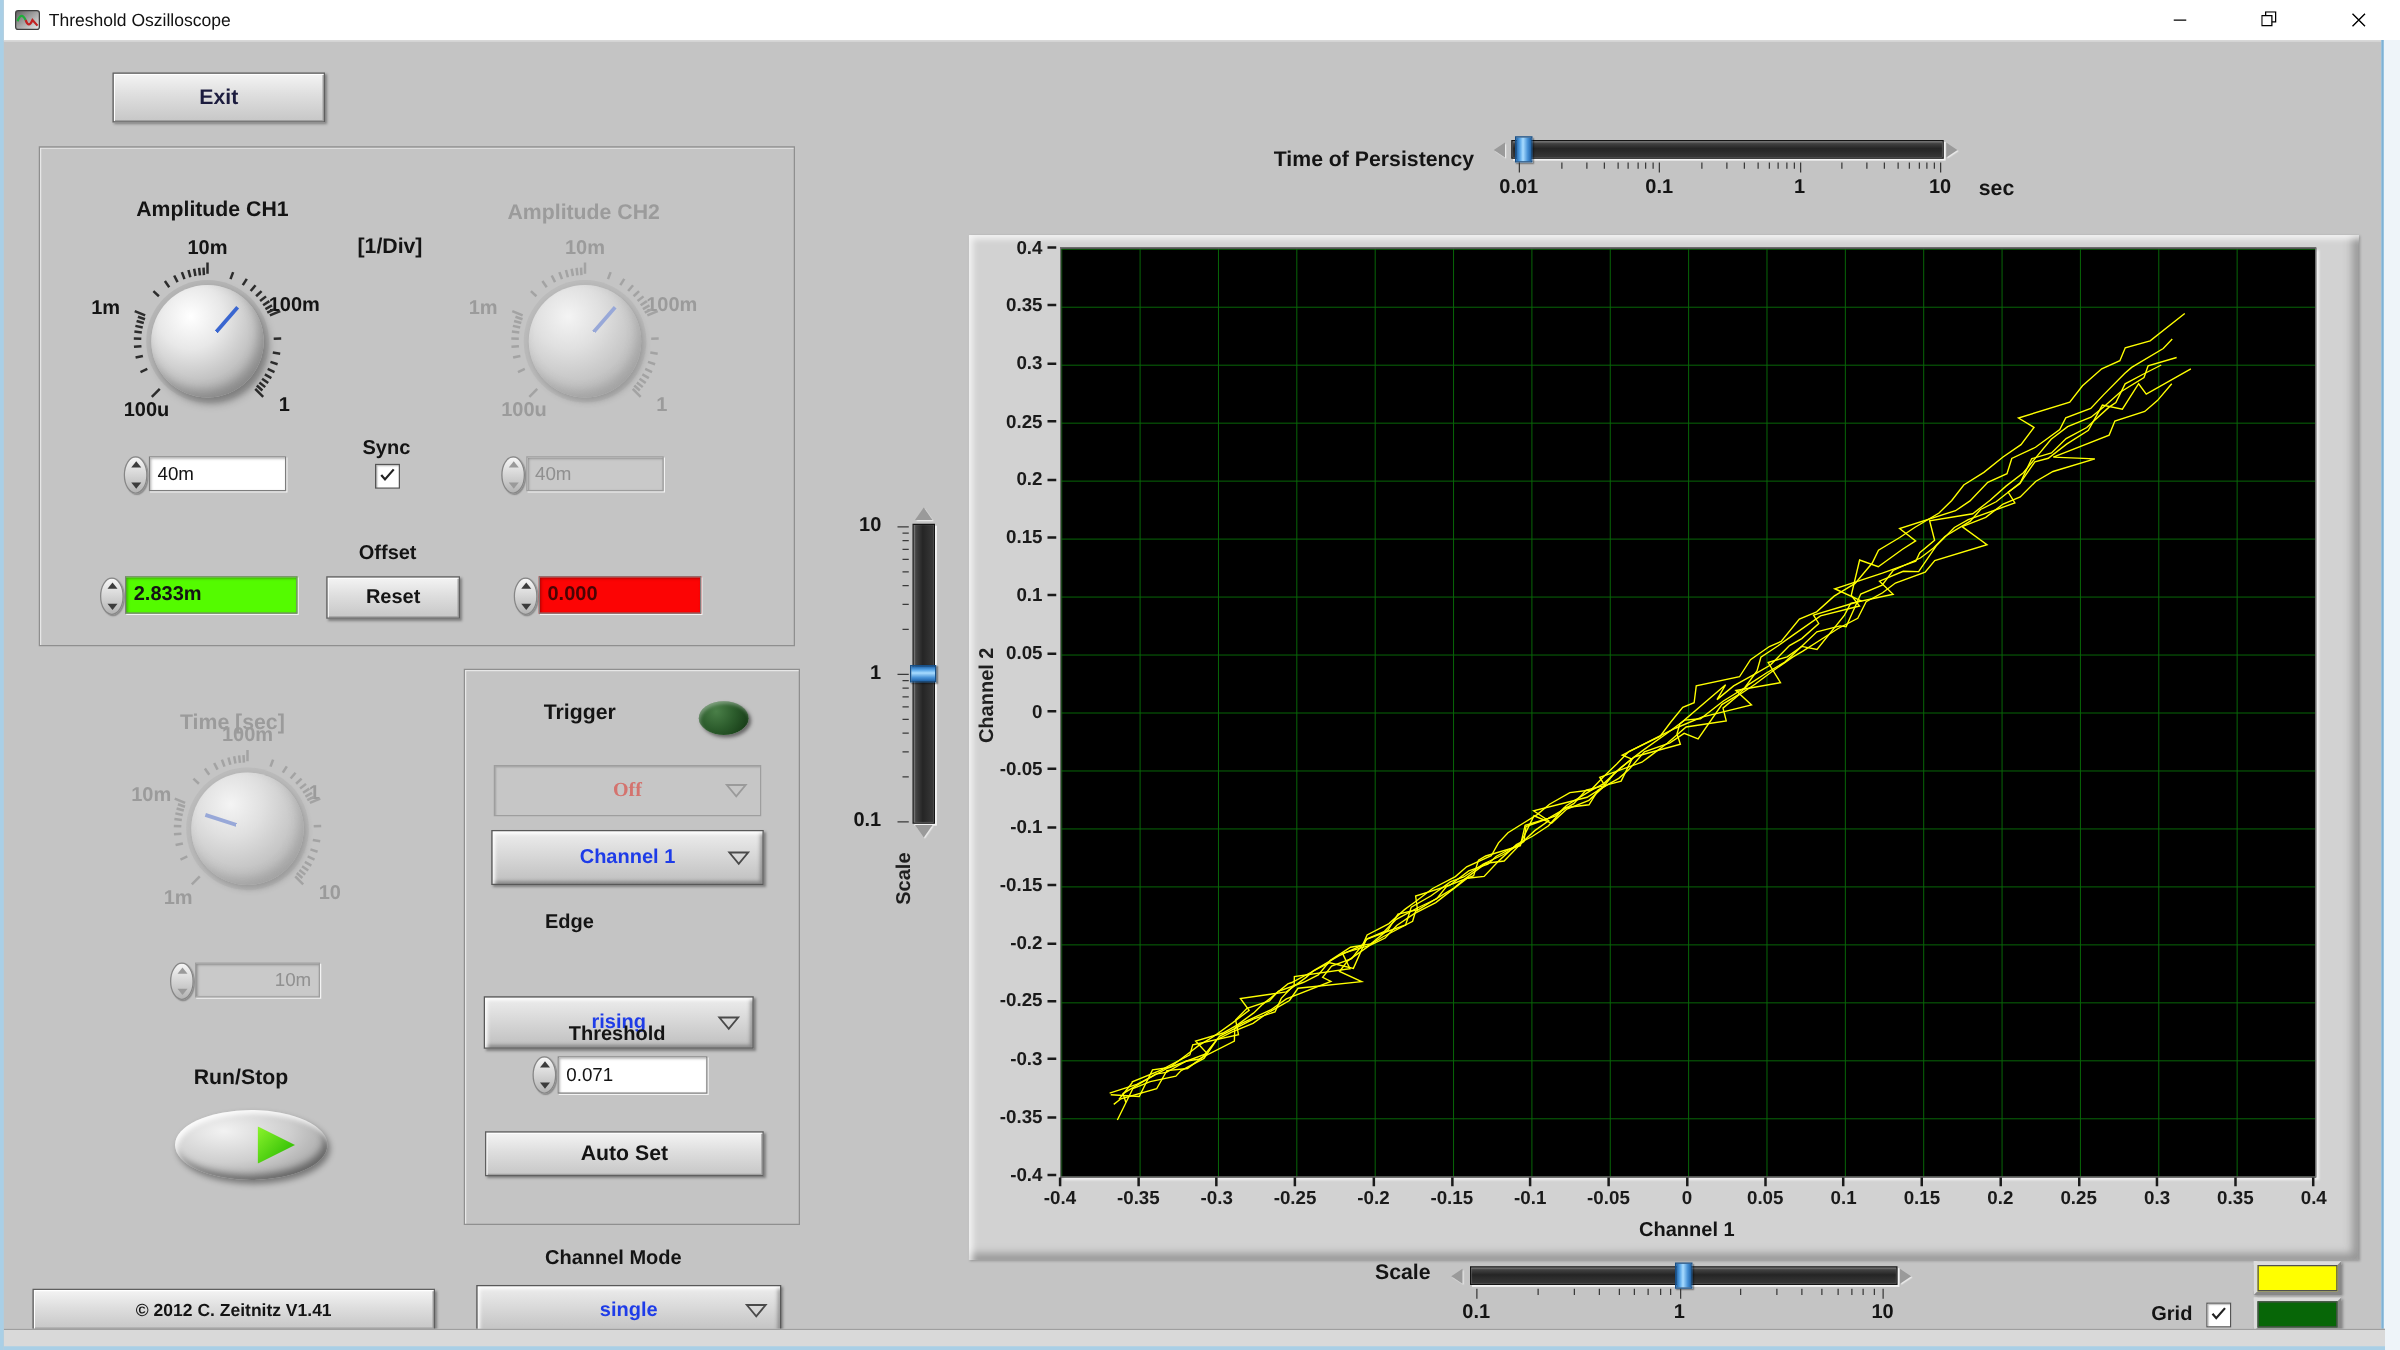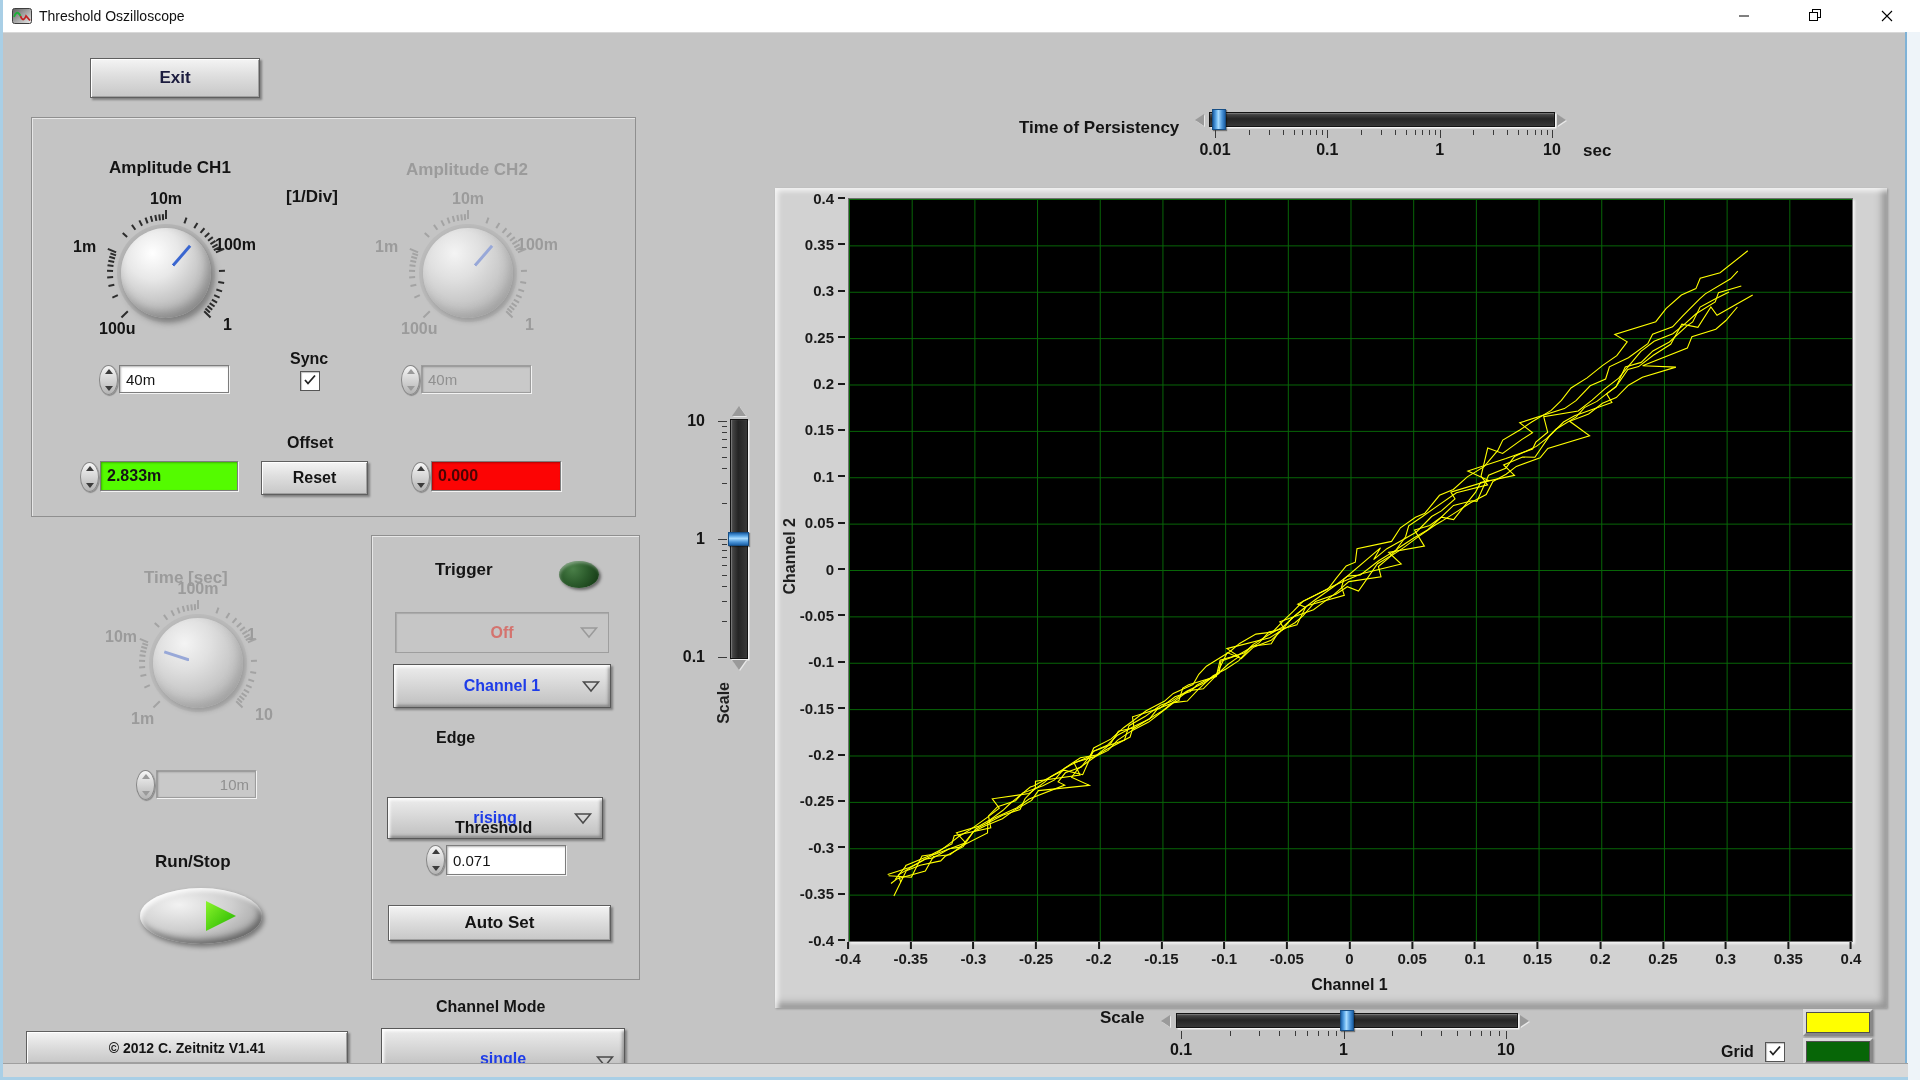--- a/index.html
+++ b/index.html
@@ -31,21 +31,21 @@
   .spin .sd{bottom:3px;border-top:5px solid #3c3c3c;border-bottom:none;}
   .spin.dis .su{border-bottom-color:#9a9a9a;} .spin.dis .sd{border-top-color:#9a9a9a;}
   .cb{background:#fff;border:1px solid #555;box-shadow:inset 1px 1px 1px rgba(0,0,0,.25);width:20px;height:20px;box-sizing:border-box;}
   .dd{position:absolute;background:linear-gradient(180deg,#ededed,#bfbfbf);border:1px solid #585858;
       box-shadow:inset 2px 2px 3px rgba(255,255,255,.95),inset -2px -2px 3px rgba(0,0,0,.3),1.5px 1.5px 2px rgba(0,0,0,.35);
       display:flex;align-items:center;justify-content:center;}
   .dd .ddtri{position:absolute;right:9px;width:20px;height:13px;color:#4a4a4a;}
   .dd.off{background:#c6c6c6;border-color:#9e9e9e;box-shadow:inset 1px 1px 1px rgba(0,0,0,.15);}
   .dd.off .ddtri{color:#9a9a9a;}
   .bluetxt{color:#1e3ce8;font-weight:bold;font-size:16px;}
-  .offtxt{color:#d4736e;font-weight:bold;font-size:16px;}
+  .offtxt{color:#d4736e;font-weight:bold;font-size:16px;font-family:Liberation Serif, serif;}
   .lbl{font-weight:bold;font-size:16px;color:#141414;white-space:nowrap;}
   .lbl.big{font-size:17px;} .lbl.gray{color:#9b9b9b;}
 
   
   .knob{position:absolute;width:170px;height:150px;}
   .knob .ball{position:absolute;left:40px;top:30px;width:90px;height:90px;border-radius:50%;
       background:radial-gradient(circle at 35% 28%,#ffffff 0%,#e8e8e8 30%,#c2c2c2 60%,#939393 90%,#868686 100%);
       box-shadow:0 0 0 4px rgba(150,150,150,.30),3px 4px 7px rgba(40,40,40,.55),inset -4px -6px 8px rgba(90,90,90,.35);}
   .knob.dis .ball{background:radial-gradient(circle at 35% 28%,#f4f4f4 0%,#e0e0e0 30%,#c6c6c6 60%,#a6a6a6 95%);
       box-shadow:0 0 0 4px rgba(160,160,160,.25),2px 3px 5px rgba(70,70,70,.35),inset -4px -6px 8px rgba(110,110,110,.25);}
@@ -387,21 +387,21 @@
   </div>
   <div class="abs lbl" style="left:452px;top:819px;">Threshold</div>
   <div class="spin" style="left:423px;top:845px;">
       <i class="su"></i>
       <i class="sd"></i>
     </div>
   <div class="abs fld" style="left:443px;top:845px;width:120px;height:30px;">0.071</div>
   <div class="abs btn" style="left:385px;top:905px;width:221px;height:34px;font-size:17px;">Auto Set</div>
 
   <div class="abs lbl" style="left:433px;top:998px;">Channel Mode</div>
-  <div class="dd" style="left:378px;top:1028px;width:242px;height:39px;align-items:flex-end;">
+  <div class="dd" style="left:378px;top:1028px;width:242px;height:39px;">
     <span class="bluetxt">single</span>
     <svg class="ddtri" viewBox="0 0 20 13">
       <path d="M2.5 2 H17.5 L10 11 Z" fill="none" stroke="currentColor" stroke-width="1.5"></path>
       </svg>
   </div>
 
 
   <div class="abs lbl big" style="left:1016px;top:118px;">Time of Persistency</div>
   <i class="arr arrL" style="left:1192px;top:114px;"></i>
   <div class="track" id="persist-track" style="left:1206px;top:112px;width:344px;height:13px;">

